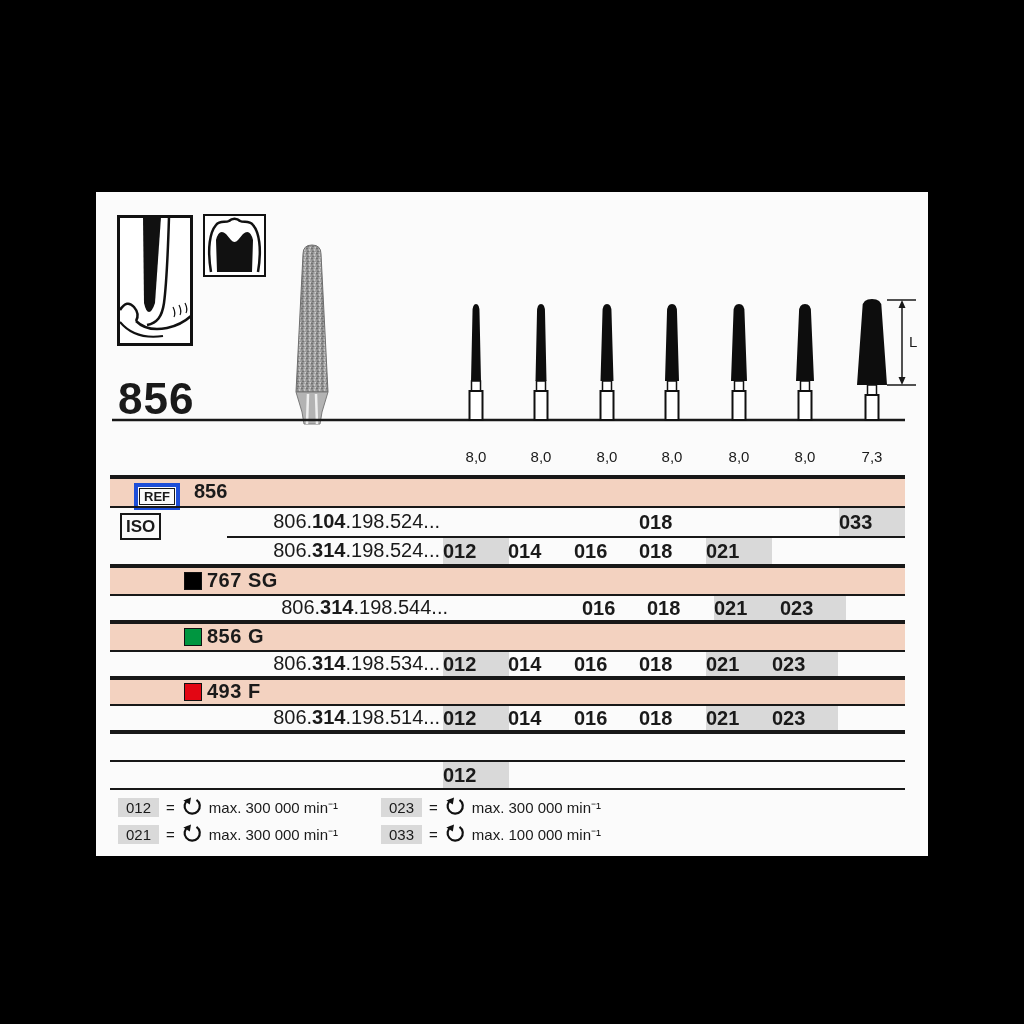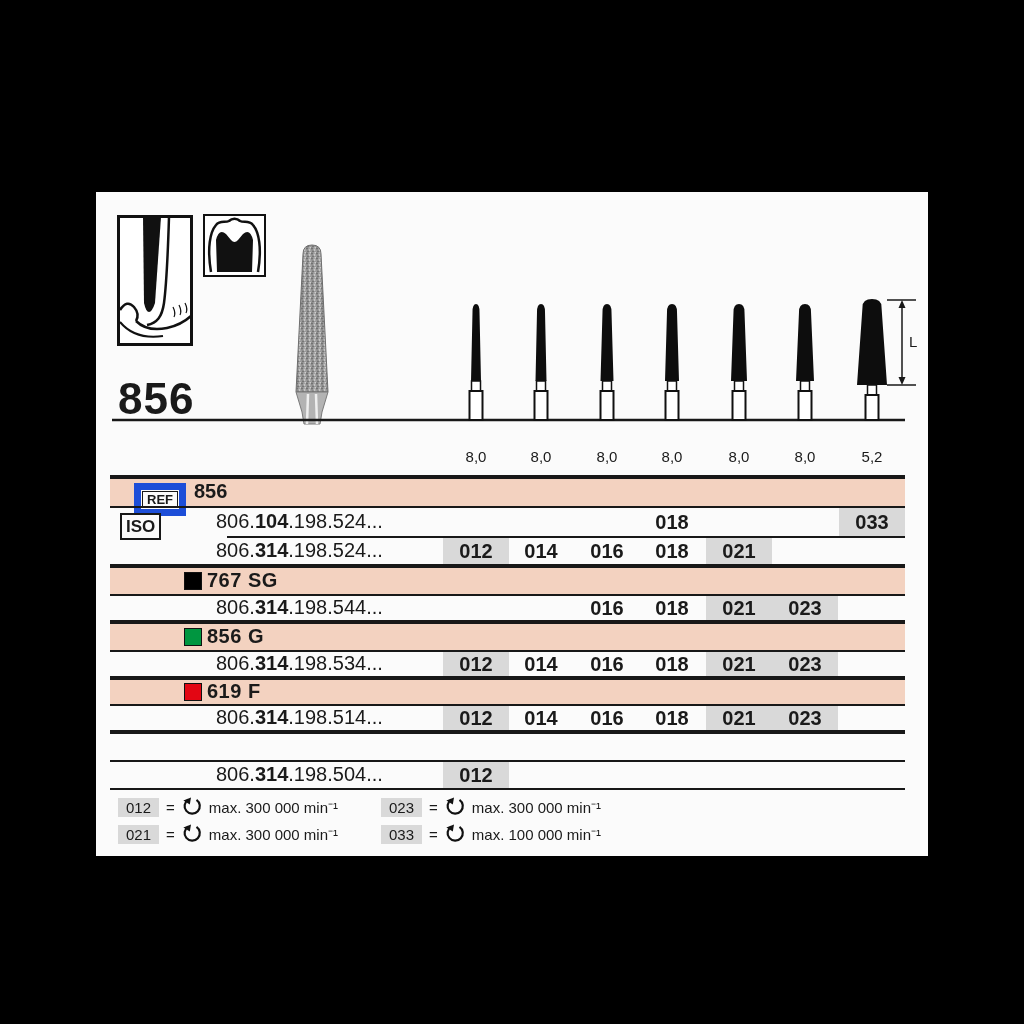--- a/index.html
+++ b/index.html
@@ -6,25 +6,25 @@
   .stage{position:relative;width:1024px;height:1024px;background:#000;overflow:hidden;
          font-family:"Liberation Sans",sans-serif;color:#1a1a1a;}
   .panel{position:absolute;left:96px;top:192px;width:832px;height:664px;background:#fbfbfb;}
   .abs{position:absolute;}
   .band{position:absolute;left:14px;width:795px;background:var(--pink);}
   .rule{position:absolute;left:14px;width:795px;background:#181818;}
   .rule.partial{left:131px;width:678px;}
   .headline{position:absolute;left:22px;top:182px;font-size:44px;font-weight:bold;letter-spacing:1px;}
   .sizes-label{position:absolute;left:22px;top:256px;font-size:15px;margin-top:32px;}
   .size-cell{position:absolute;top:256px;width:66px;text-align:center;font-size:15px;}
-  .code{position:absolute;left:120px;width:224px;font-size:20px;white-space:nowrap;}
+  .code{position:absolute;left:120px;width:224px;text-align:right;font-size:20px;white-space:nowrap;}
   .code b{font-weight:bold;}
-  .val{position:absolute;width:66px;text-align:center;font-size:20px;font-weight:bold;}
+  .val{position:absolute;width:66px;font-size:20px;font-weight:bold;}
   .val.gray{background:var(--gray);}
-  .tag-double{position:absolute;left:24px;border:7px solid #1d4ed8;background:#fbfbfb;}
+  .tag-double{position:absolute;left:24px;border:4px solid #1d4ed8;background:#fbfbfb;}
   .tag-double>span{display:block;border:1px solid #181818;margin:1px;padding:0 4px;
                    font-weight:bold;font-size:13px;line-height:15px;}
   .tag-single{position:absolute;left:24px;border:2px solid #181818;background:#fbfbfb;
               padding:4px 4px;font-weight:bold;font-size:17px;line-height:15px;}
   .ref-val{position:absolute;left:84px;font-size:20px;font-weight:bold;}
   .sq{position:absolute;left:74px;width:16px;height:16px;border:1px solid #111;}
   .variant-label{position:absolute;left:97px;font-size:20px;font-weight:bold;letter-spacing:0.5px;}
   .legend-item{position:absolute;display:flex;align-items:center;gap:7px;height:22px;}
   .lg-size{background:var(--gray);font-size:15px;padding:1px 8px;}
   .lg-eq{font-size:15px;}
@@ -105,21 +105,21 @@
         </g>
     </svg>
 
     <div class="sizes-label">L mm</div>
     <div class="size-cell" style="left:347px">8,0</div>
     <div class="size-cell" style="left:412px">8,0</div>
     <div class="size-cell" style="left:478px">8,0</div>
     <div class="size-cell" style="left:543px">8,0</div>
     <div class="size-cell" style="left:610px">8,0</div>
     <div class="size-cell" style="left:676px">8,0</div>
-    <div class="size-cell" style="left:743px">5,2</div>
+    <div class="size-cell" style="left:743px">7,3</div>
 
     <div class="rule" style="top:283px;height:4px"></div>
 
     <div class="band" style="top:287px;height:27px">
       <span class="tag-double" style="top:4px">
           <span>REF</span>
         </span>
       <span class="ref-val" style="top:1px">856</span>
     </div>
     <div class="rule" style="top:314px;height:2px"></div>
@@ -140,21 +140,21 @@
       <div class="val" style="left:543px;top:0;line-height:26px">018</div>
       <div class="val gray" style="left:610px;top:0;line-height:26px">021</div>
     </div>
     <div class="rule" style="top:372px;height:4px"></div>
 
     <div class="band" style="top:376px;height:26px">
       <span class="sq" style="top:4px;background:var(--sq_sg)"></span>
       <span class="variant-label" style="top:1px">767 SG</span>
     </div>
     <div class="rule" style="top:402px;height:2px"></div>
-    <div class="abs" style="left:0;top:404px;width:692px;height:24px">
+    <div class="abs" style="left:8px;top:404px;width:692px;height:24px">
       <div class="code" style="top:0"><span>806.</span><b>314</b><span>.198.544...</span></div>
       <div class="val" style="left:478px;top:0;line-height:24px">016</div>
       <div class="val" style="left:543px;top:0;line-height:24px">018</div>
       <div class="val gray" style="left:610px;top:0;line-height:24px">021</div>
       <div class="val gray" style="left:676px;top:0;line-height:24px">023</div>
     </div>
     <div class="rule" style="top:428px;height:4px"></div>
 
     <div class="band" style="top:432px;height:26px">
       <span class="sq" style="top:4px;background:var(--sq_g)"></span>
@@ -167,37 +167,36 @@
       <div class="val" style="left:412px;top:0;line-height:24px">014</div>
       <div class="val" style="left:478px;top:0;line-height:24px">016</div>
       <div class="val" style="left:543px;top:0;line-height:24px">018</div>
       <div class="val gray" style="left:610px;top:0;line-height:24px">021</div>
       <div class="val gray" style="left:676px;top:0;line-height:24px">023</div>
     </div>
     <div class="rule" style="top:484px;height:4px"></div>
 
     <div class="band" style="top:488px;height:24px">
       <span class="sq" style="top:3px;background:var(--sq_f)"></span>
-      <span class="variant-label" style="top:0">619 F</span>
+      <span class="variant-label" style="top:0">493 F</span>
     </div>
     <div class="rule" style="top:512px;height:2px"></div>
     <div class="abs" style="left:0;top:514px;width:686px;height:24px">
       <div class="code" style="top:0"><span>806.</span><b>314</b><span>.198.514...</span></div>
       <div class="val gray" style="left:347px;top:0;line-height:24px">012</div>
       <div class="val" style="left:412px;top:0;line-height:24px">014</div>
       <div class="val" style="left:478px;top:0;line-height:24px">016</div>
       <div class="val" style="left:543px;top:0;line-height:24px">018</div>
       <div class="val gray" style="left:610px;top:0;line-height:24px">021</div>
       <div class="val gray" style="left:676px;top:0;line-height:24px">023</div>
     </div>
     <div class="rule" style="top:538px;height:4px"></div>
 
     <div class="rule" style="top:568px;height:2px"></div>
     <div class="abs" style="left:0;top:570px;width:832px;height:26px">
-      <div class="code" style="top:1px"><span>806.</span><b>314</b><span>.198.504...</span></div>
       <div class="val gray" style="left:347px;top:0;line-height:26px">012</div>
     </div>
     <div class="rule" style="top:596px;height:2px"></div>
 
     <div class="legend-item" style="left:22px;top:604px">
       <span class="lg-size">012</span>
       <span class="lg-eq">=</span>
       <svg width="20" height="20" viewBox="0 0 20 20">
         <path d="M 6.2 2.6 A 7.6 7.6 0 1 0 14.5 2.8" fill="none" stroke="#111" stroke-width="2.2"></path>
         <path d="M 9 0.6 L 1.4 3.4 L 7.8 7.4 Z" fill="#111"></path>

